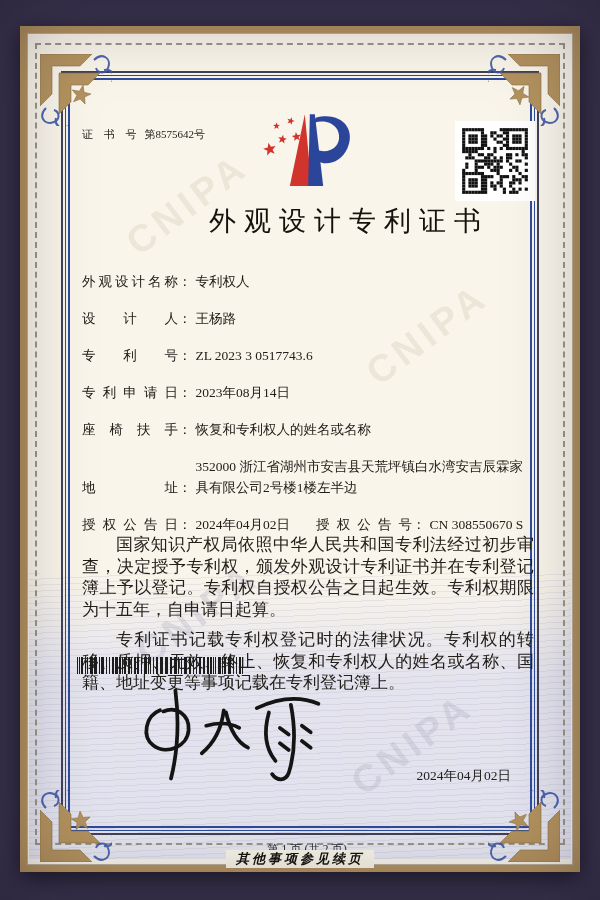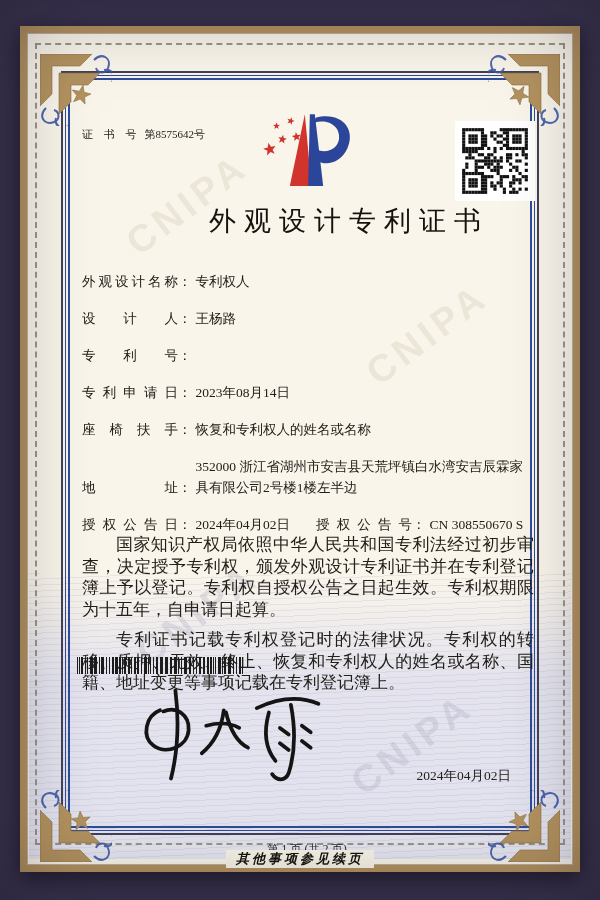--- a/index.html
+++ b/index.html
@@ -398,20 +398,21 @@
             <span class="fvalue">专利权人</span>
         </div>
         <div class="frow">
           <span class="flabel">设计人</span>
             <span class="fcolon">：</span>
             <span class="fvalue">王杨路</span>
         </div>
         <div class="frow">
           <span class="flabel">专利号</span>
             <span class="fcolon">：</span>
+            <span class="fvalue">ZL 2023 3 0517743.6</span>
         </div>
         <div class="frow">
           <span class="flabel">专利申请日</span>
             <span class="fcolon">：</span>
             <span class="fvalue">2023年08月14日</span>
         </div>
         <div class="frow">
           <span class="flabel">座椅扶手</span>
             <span class="fcolon">：</span>
             <span class="fvalue">恢复和专利权人的姓名或名称</span>

